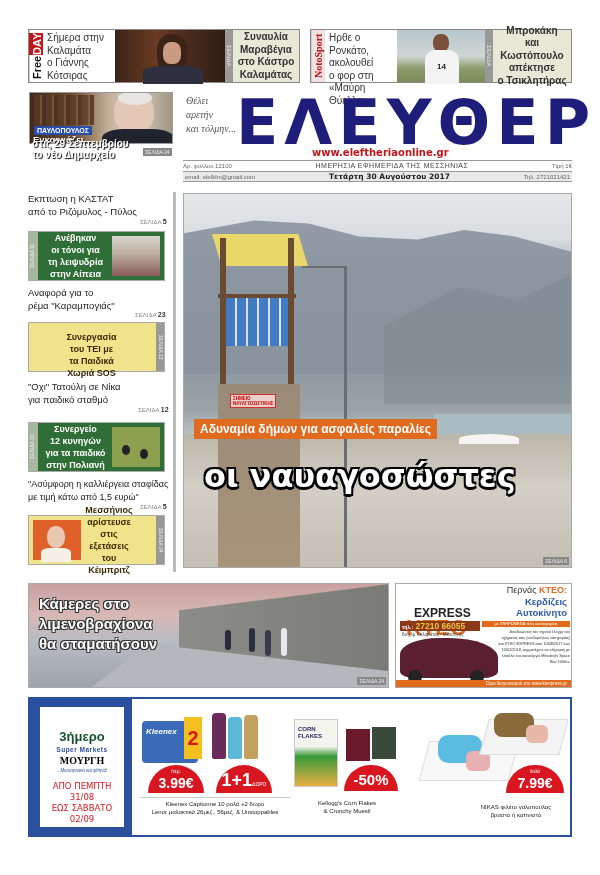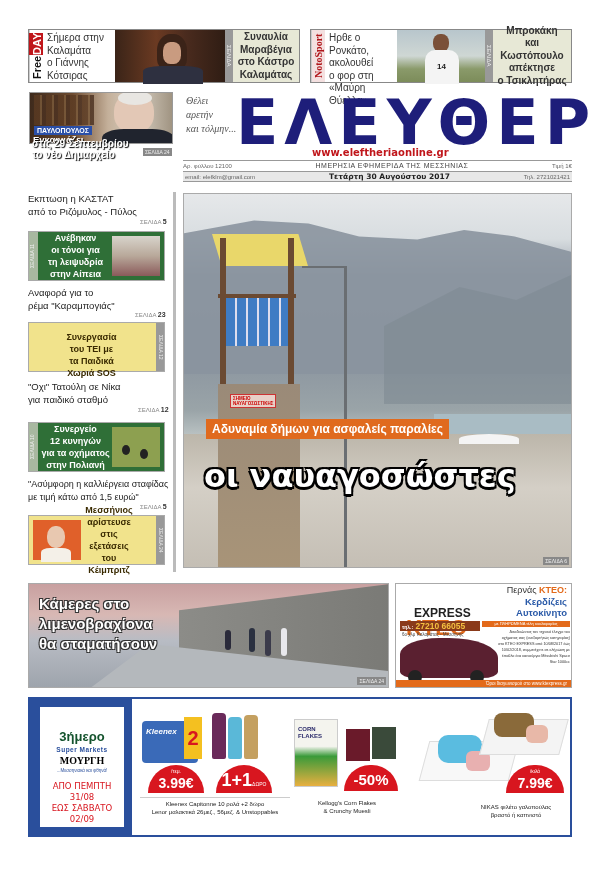--- a/index.html
+++ b/index.html
@@ -158,21 +158,21 @@
   <div>για παιδικό σταθμό</div>
 </div>
 <div class="abs" style="left:138px;top:406px;font-size:6px;color:#888;"><span>ΣΕΛΙΔΑ</span> <b style="color:#333;font-size:7px">12</b></div>
 
 <div class="box green" style="top:422px;">
   <div class="abs" style="left:0;top:0;bottom:0;width:9px;background:#a8b8a0;color:#eee;font-size:5px;writing-mode:vertical-rl;transform:rotate(180deg);text-align:center;">ΣΕΛΙΔΑ 10</div>
   <div class="btxt" style="padding-left:10px;">
     <div>
       <div>Συνεργείο</div>
       <div>12 κυνηγών</div>
-      <div>για τα οχήματος</div>
+      <div>για τα παιδικό</div>
       <div>στην Πολιανή</div>
     </div>
   </div>
   <div class="bimg" style="background:#8da050;position:relative;">
     <div class="abs" style="left:10px;top:18px;width:8px;height:10px;background:#222;border-radius:50%"></div>
     <div class="abs" style="left:28px;top:22px;width:8px;height:10px;background:#222;border-radius:50%"></div>
   </div>
 </div>
 
 <div class="lc-item" style="top:478px;font-size:9px;width:142px;">
@@ -216,21 +216,21 @@
     <div class="abs" style="left:18px;top:160px;background:#e8d0c8;border:1px solid #c33;color:#c00;font-size:4.5px;font-weight:bold;padding:1px 2px;line-height:5px">
       <div>ΣΗΜΕΙΟ</div>
       <div>ΝΑΥΑΓΟΣΩΣΤΙΚΗΣ</div>
     </div>
   </div>
   <div class="abs" style="left:160px;top:72px;width:3px;height:303px;background:#6a6e72"></div>
   <div class="abs" style="left:118px;top:72px;width:44px;height:2px;background:#6a6e72"></div>
 
   <div class="abs" style="left:275px;top:240px;width:60px;height:10px;background:#f4f4f4;border-radius:50% 50% 0 0"></div>
 
-  <div class="abs" style="left:22px;top:225px;background:#e06a1e;color:#fff;font-weight:bold;font-size:12px;padding:3px 6px;">Αδυναμία δήμων για ασφαλείς παραλίες</div>
+  <div class="abs" style="left:10px;top:225px;background:#e06a1e;color:#fff;font-weight:bold;font-size:12px;padding:3px 6px;">Αδυναμία δήμων για ασφαλείς παραλίες</div>
 
   <div class="abs" style="left:0;top:260px;width:389px;text-align:center;color:#fff;font-family:'DejaVu Sans',sans-serif;font-weight:bold;font-size:32px;line-height:45px;text-shadow:2px 2px 0 #000,-2px -2px 0 #000,2px -2px 0 #000,-2px 2px 0 #000,0 3px 0 #000;">
     <div style="text-align:left;padding-left:20px">οι ναυαγοσώστες</div>
   </div>
   <div class="abs" style="right:2px;bottom:2px;background:#888;color:#eee;font-size:5px;padding:1px 2px;">ΣΕΛΙΔΑ 6</div>
 </div>
 
 <div class="abs" style="left:28px;top:583px;width:361px;height:105px;border:1px solid #aaa;overflow:hidden;background:linear-gradient(180deg,#c8a0a0 0%,#d8b8b4 30%,#b8bcc4 55%,#9ea4ac 100%);">
   <div class="abs" style="left:150px;top:0;width:211px;height:105px;background:linear-gradient(90deg,#8c8c88 0%,#7a7a76 100%);clip-path:polygon(0 25%,100% 0,100% 100%,0 100%)"></div>
   <div class="abs" style="left:60px;top:60px;width:300px;height:45px;background:#b4b8bc;clip-path:polygon(20% 0,100% 60%,100% 100%,0 100%)"></div>

